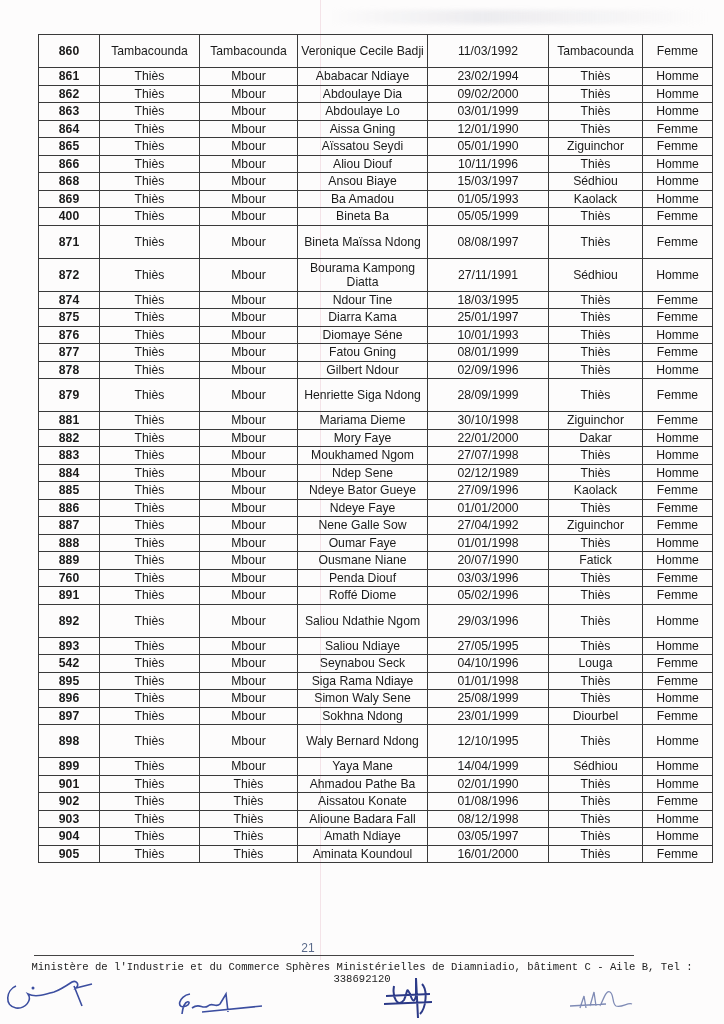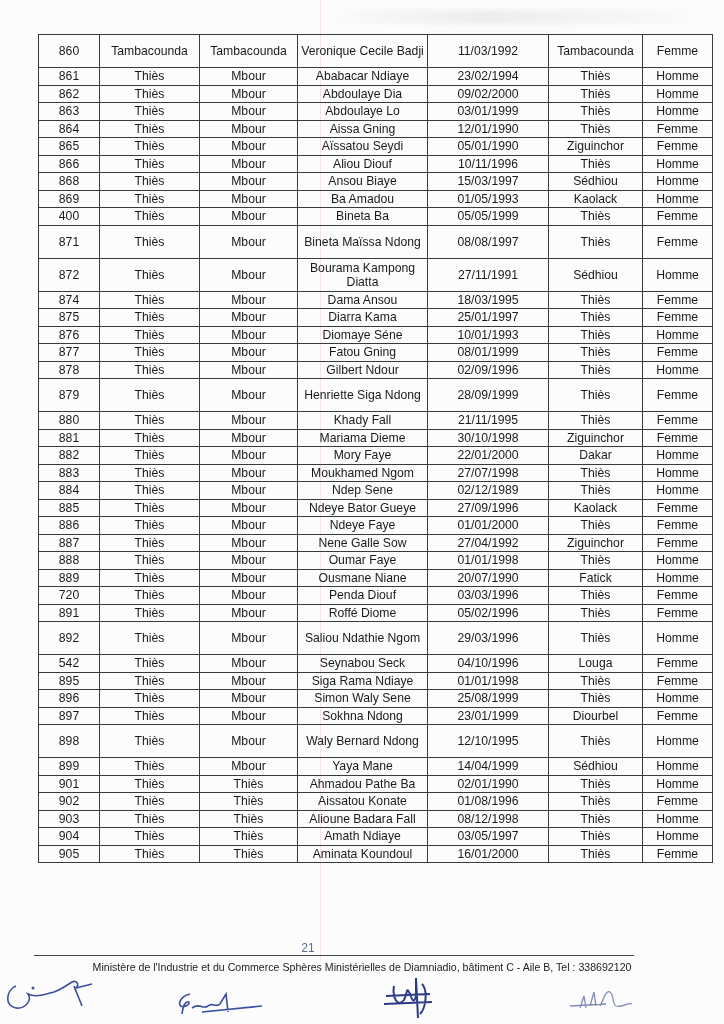--- a/index.html
+++ b/index.html
@@ -30,33 +30,33 @@
     border: 1px solid #3a3a3a;
     text-align: center;
     vertical-align: middle;
     padding: 0 2px;
     height: 16.5px;
     line-height: 14px;
     white-space: nowrap;
     overflow: hidden;
   }
   table.roster tr.double td { height: 32px; white-space: normal; }
-  table.roster td.num { font-weight: normal; margin-left: 20px; }
+  table.roster td.num { font-weight: bold; margin-left: 20px; }
   .page-number {
     position: absolute; left: 0; width: 616px; top: 941px;
     text-align: center; font-size: 12px; color: #5a6a8a;
   }
   .footer-rule {
     position: absolute; left: 34px; top: 955px; width: 600px; height: 1px;
     background: #444;
   }
   .footer-address {
     position: absolute; left: 0; width: 724px; top: 961px;
     text-align: center;
-    font-family: Liberation Sans, sans-serif; font-size: 10.6px; color: #222;
+    font-family: Liberation Mono, monospace; font-size: 10.6px; color: #222;
   }
   .sig { position: absolute; }
 </style>
 </head>
 <body>
 
 <div class="fold-line"></div>
 <div class="top-smudge"></div>
 
 <table class="roster">
@@ -175,21 +175,21 @@
         <td>Mbour</td>
         <td>Bourama Kampong Diatta</td>
         <td>27/11/1991</td>
         <td>Sédhiou</td>
         <td>Homme</td>
       </tr>
       <tr>
         <td class="num">874</td>
         <td>Thiès</td>
         <td>Mbour</td>
-        <td>Dama Ansou</td>
+        <td>Ndour Tine</td>
         <td>18/03/1995</td>
         <td>Thiès</td>
         <td>Femme</td>
       </tr>
       <tr>
         <td class="num">875</td>
         <td>Thiès</td>
         <td>Mbour</td>
         <td>Diarra Kama</td>
         <td>25/01/1997</td>
@@ -222,29 +222,20 @@
         <td>02/09/1996</td>
         <td>Thiès</td>
         <td>Homme</td>
       </tr>
       <tr class="double">
         <td class="num">879</td>
         <td>Thiès</td>
         <td>Mbour</td>
         <td>Henriette Siga Ndong</td>
         <td>28/09/1999</td>
-        <td>Thiès</td>
-        <td>Femme</td>
-      </tr>
-      <tr>
-        <td class="num">880</td>
-        <td>Thiès</td>
-        <td>Mbour</td>
-        <td>Khady Fall</td>
-        <td>21/11/1995</td>
         <td>Thiès</td>
         <td>Femme</td>
       </tr>
       <tr>
         <td class="num">881</td>
         <td>Thiès</td>
         <td>Mbour</td>
         <td>Mariama Dieme</td>
         <td>30/10/1998</td>
         <td>Ziguinchor</td>
@@ -316,21 +307,21 @@
       <tr>
         <td class="num">889</td>
         <td>Thiès</td>
         <td>Mbour</td>
         <td>Ousmane Niane</td>
         <td>20/07/1990</td>
         <td>Fatick</td>
         <td>Homme</td>
       </tr>
       <tr>
-        <td class="num">720</td>
+        <td class="num">760</td>
         <td>Thiès</td>
         <td>Mbour</td>
         <td>Penda Diouf</td>
         <td>03/03/1996</td>
         <td>Thiès</td>
         <td>Femme</td>
       </tr>
       <tr>
         <td class="num">891</td>
         <td>Thiès</td>
@@ -339,20 +330,29 @@
         <td>05/02/1996</td>
         <td>Thiès</td>
         <td>Femme</td>
       </tr>
       <tr class="double">
         <td class="num">892</td>
         <td>Thiès</td>
         <td>Mbour</td>
         <td>Saliou Ndathie Ngom</td>
         <td>29/03/1996</td>
+        <td>Thiès</td>
+        <td>Homme</td>
+      </tr>
+      <tr>
+        <td class="num">893</td>
+        <td>Thiès</td>
+        <td>Mbour</td>
+        <td>Saliou Ndiaye</td>
+        <td>27/05/1995</td>
         <td>Thiès</td>
         <td>Homme</td>
       </tr>
       <tr>
         <td class="num">542</td>
         <td>Thiès</td>
         <td>Mbour</td>
         <td>Seynabou  Seck</td>
         <td>04/10/1996</td>
         <td>Louga</td>

